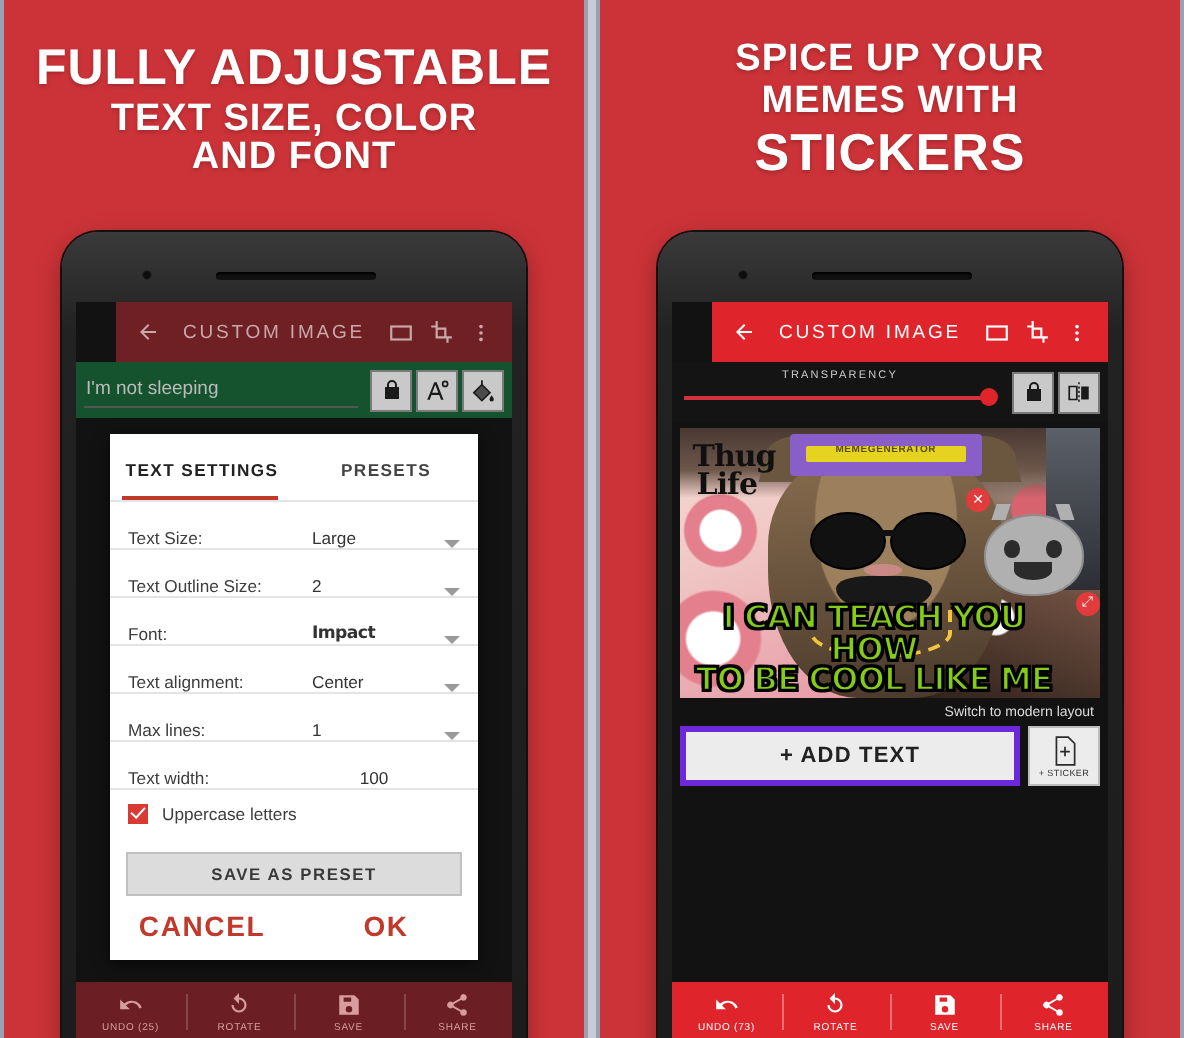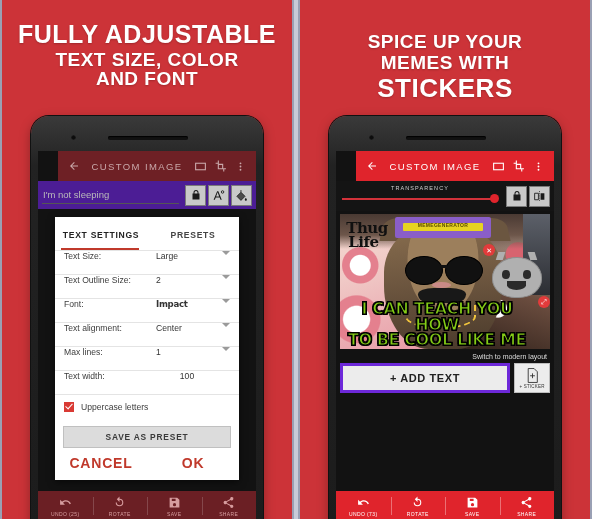--- a/index.html
+++ b/index.html
@@ -34,21 +34,21 @@
     position:absolute;left:0;width:100%;
     text-align:center;color:#fff;
     letter-spacing:.5px;line-height:1.02;
     text-shadow:0 1px 2px rgba(0,0,0,.22);
   }
   .hl-l1{font-size:25px;font-weight:700;}
   .hl-l2{font-size:19px;font-weight:700;}
   .hl-l3{font-size:19px;font-weight:700;}
   .hl-big{font-size:26px;font-weight:700;}
   .panel.left .headline{top:22px;}
-  .panel.right .headline{top:20px;margin-top:12px;}
+  .panel.right .headline{top:20px;}
   .headline div{margin:0;padding:0;}
   .headline .sp{margin-top:2px;}
 
   
   .phone{
     position:absolute;left:31px;top:116px;width:232px;height:412px;
     background:linear-gradient(180deg,#3a3a3a 0%,#222 12%,#1c1c1c 100%);
     border-radius:18px 18px 6px 6px;
     box-shadow:0 0 0 1px #111, 0 4px 12px rgba(0,0,0,.35);
   }
@@ -77,21 +77,21 @@
     letter-spacing:1.4px;font-weight:400;
   }
   .ab-title.dim{color:#c9a8aa;}
   .icbtn{
     width:20px;height:20px;display:flex;align-items:center;justify-content:center;
   }
   svg{display:block;}
 
   
   .inputrow{
-    height:28px;background:#4c1d95;display:flex;align-items:center;
+    height:28px;background:#14532d;display:flex;align-items:center;
     padding:0 4px;box-sizing:border-box;justify-content:center;
   }
   .txtfield{
     flex:1;margin-right:4px;color:#bbb;font-size:9.5px;
     border-bottom:1px solid #555;padding:3px 2px 3px 1px;
   }
   .sqbtn{
     width:21px;height:21px;margin-left:2px;background:#c9c9c9;
     border:1px solid #7a7a7a;display:flex;align-items:center;justify-content:center;
     box-sizing:border-box;
@@ -105,21 +105,21 @@
   .dtabs{display:flex;position:relative;}
   .dtab{
     flex:1;text-align:center;font-size:8.6px;letter-spacing:.7px;
     color:#444;padding:13px 0 10px;font-weight:600;
   }
   .dtab.active{color:#222;}
   .dtab-underline{
     position:absolute;left:6px;bottom:0;width:78px;height:2px;background:#c0392b;
   }
   .drow{
-    display:flex;align-items:flex-start;height:24px;
+    display:flex;align-items:flex-end;height:24px;
     border-top:1px solid #e4e4e4;padding:0 9px;box-sizing:border-box;
     font-size:8.6px;color:#3c3c3c;
   }
   .drow .lbl{flex:1;}
   .drow .val{width:62px;color:#333;}
   .drow .val.impact{font-weight:bold;font-family:"DejaVu Sans",sans-serif;letter-spacing:-.3px;}
   .drow .val.num{text-align:center;width:62px;}
   .caret{
     width:0;height:0;border-left:4px solid transparent;border-right:4px solid transparent;
     border-top:4px solid #9a9a9a;margin-left:4px;

